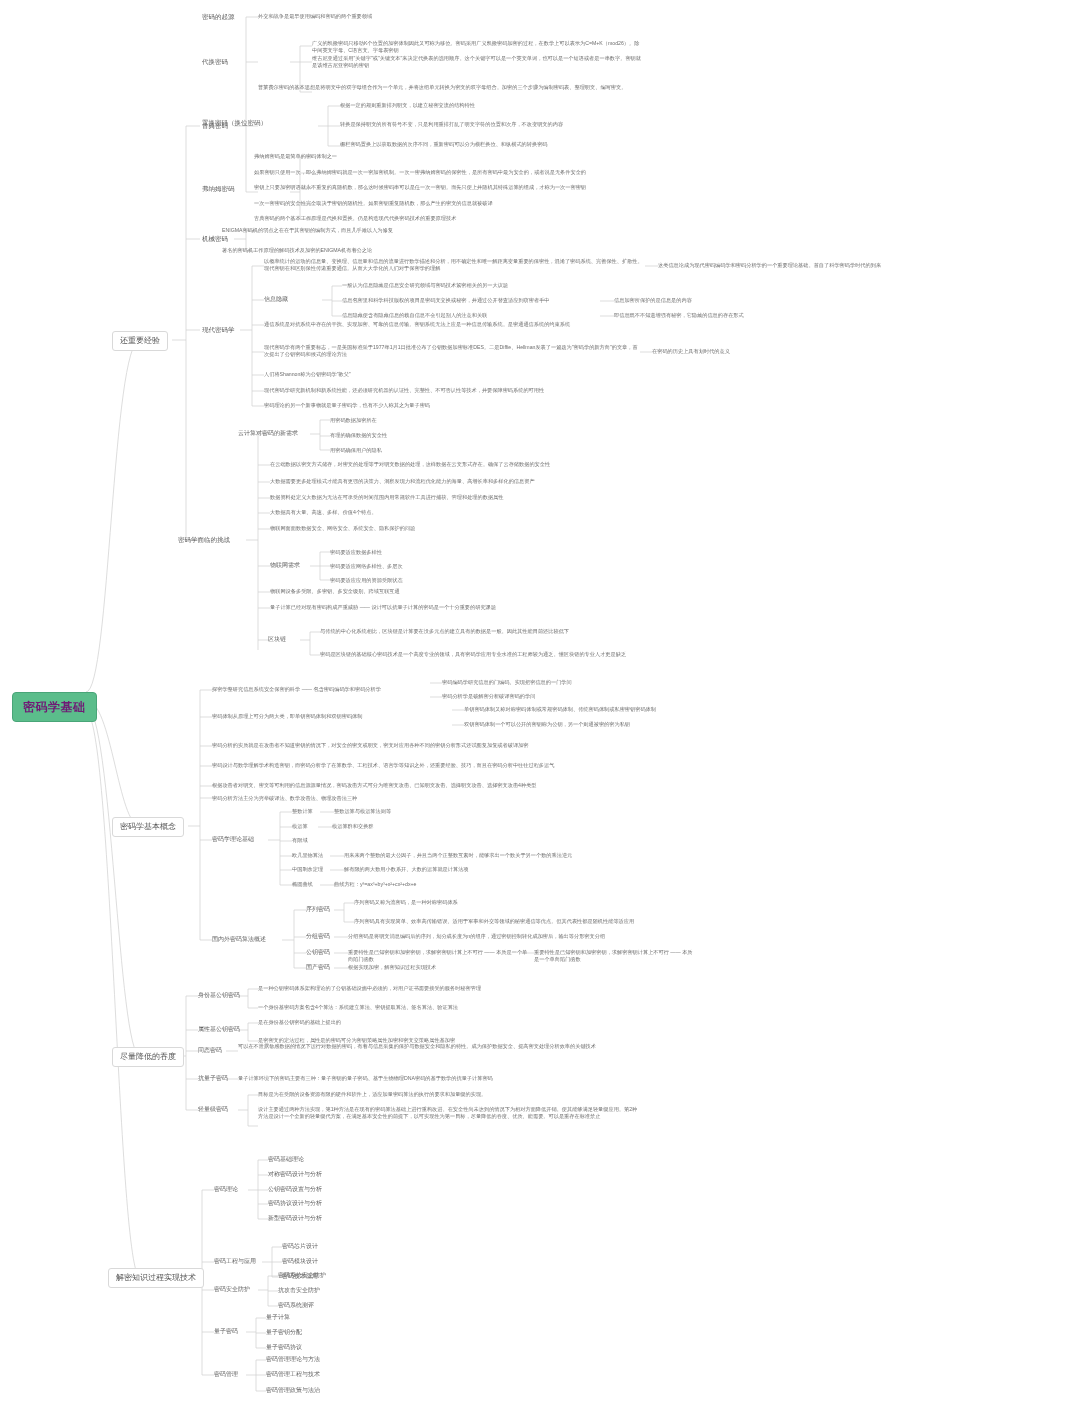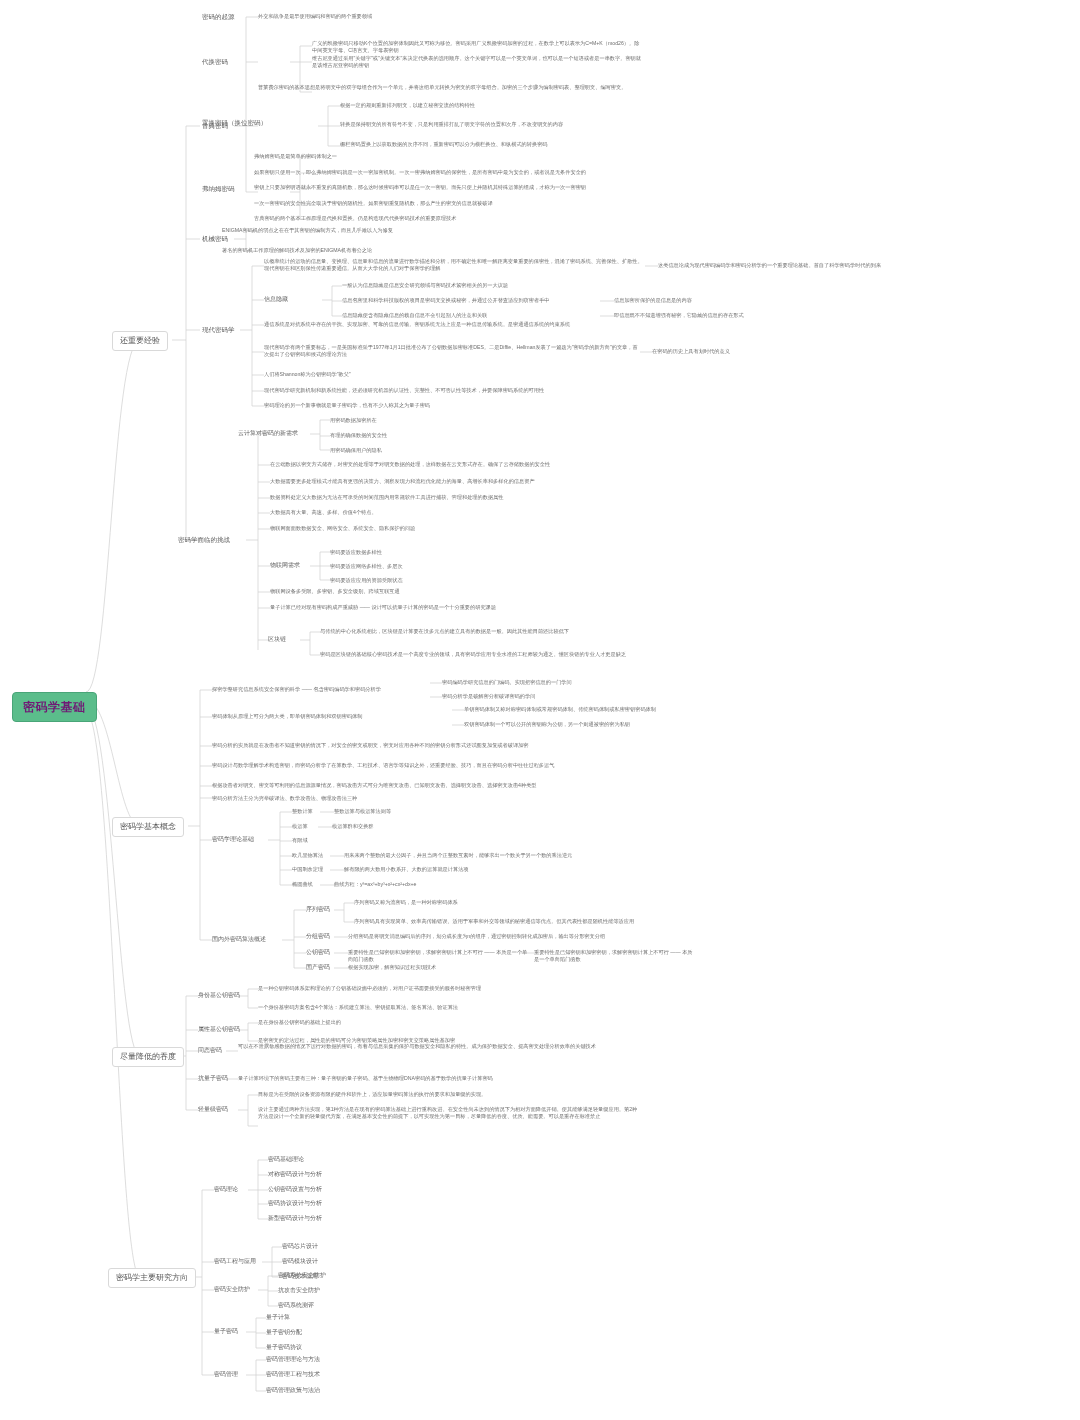--- a/index.html
+++ b/index.html
@@ -252,21 +252,21 @@
       <path d="M256 1375 L 266 1375"></path>
       <path d="M256 1391 L 266 1391"></path>
     </g>
   </svg>
 
   <div class="node root" style="left:12px;top:692px;">密码学基础</div>
 
   <div class="node lv1" style="left:112px;top:331px;">还重要经验</div>
   <div class="node lv1" style="left:112px;top:817px;">密码学基本概念</div>
   <div class="node lv1" style="left:112px;top:1047px;">尽量降低的吞度</div>
-  <div class="node lv1" style="left:108px;top:1268px;">密码学主要研究方向</div>
+  <div class="node lv1" style="left:108px;top:1268px;">解密知识过程实现技术</div>
 
   <div class="node lv2" style="left:200px;top:121px;">古典密码</div>
   <div class="node lv2" style="left:200px;top:234px;">机械密码</div>
   <div class="node lv2" style="left:200px;top:325px;">现代密码学</div>
   <div class="node lv2" style="left:176px;top:535px;">密码学面临的挑战</div>
 
   <div class="node lv2" style="left:200px;top:12px;">密码的起源</div>
   <div class="node lv2" style="left:200px;top:57px;">代换密码</div>
   <div class="node lv2" style="left:200px;top:118px;">置换密码（换位密码）</div>
   <div class="node lv2" style="left:200px;top:184px;">弗纳姆密码</div>

